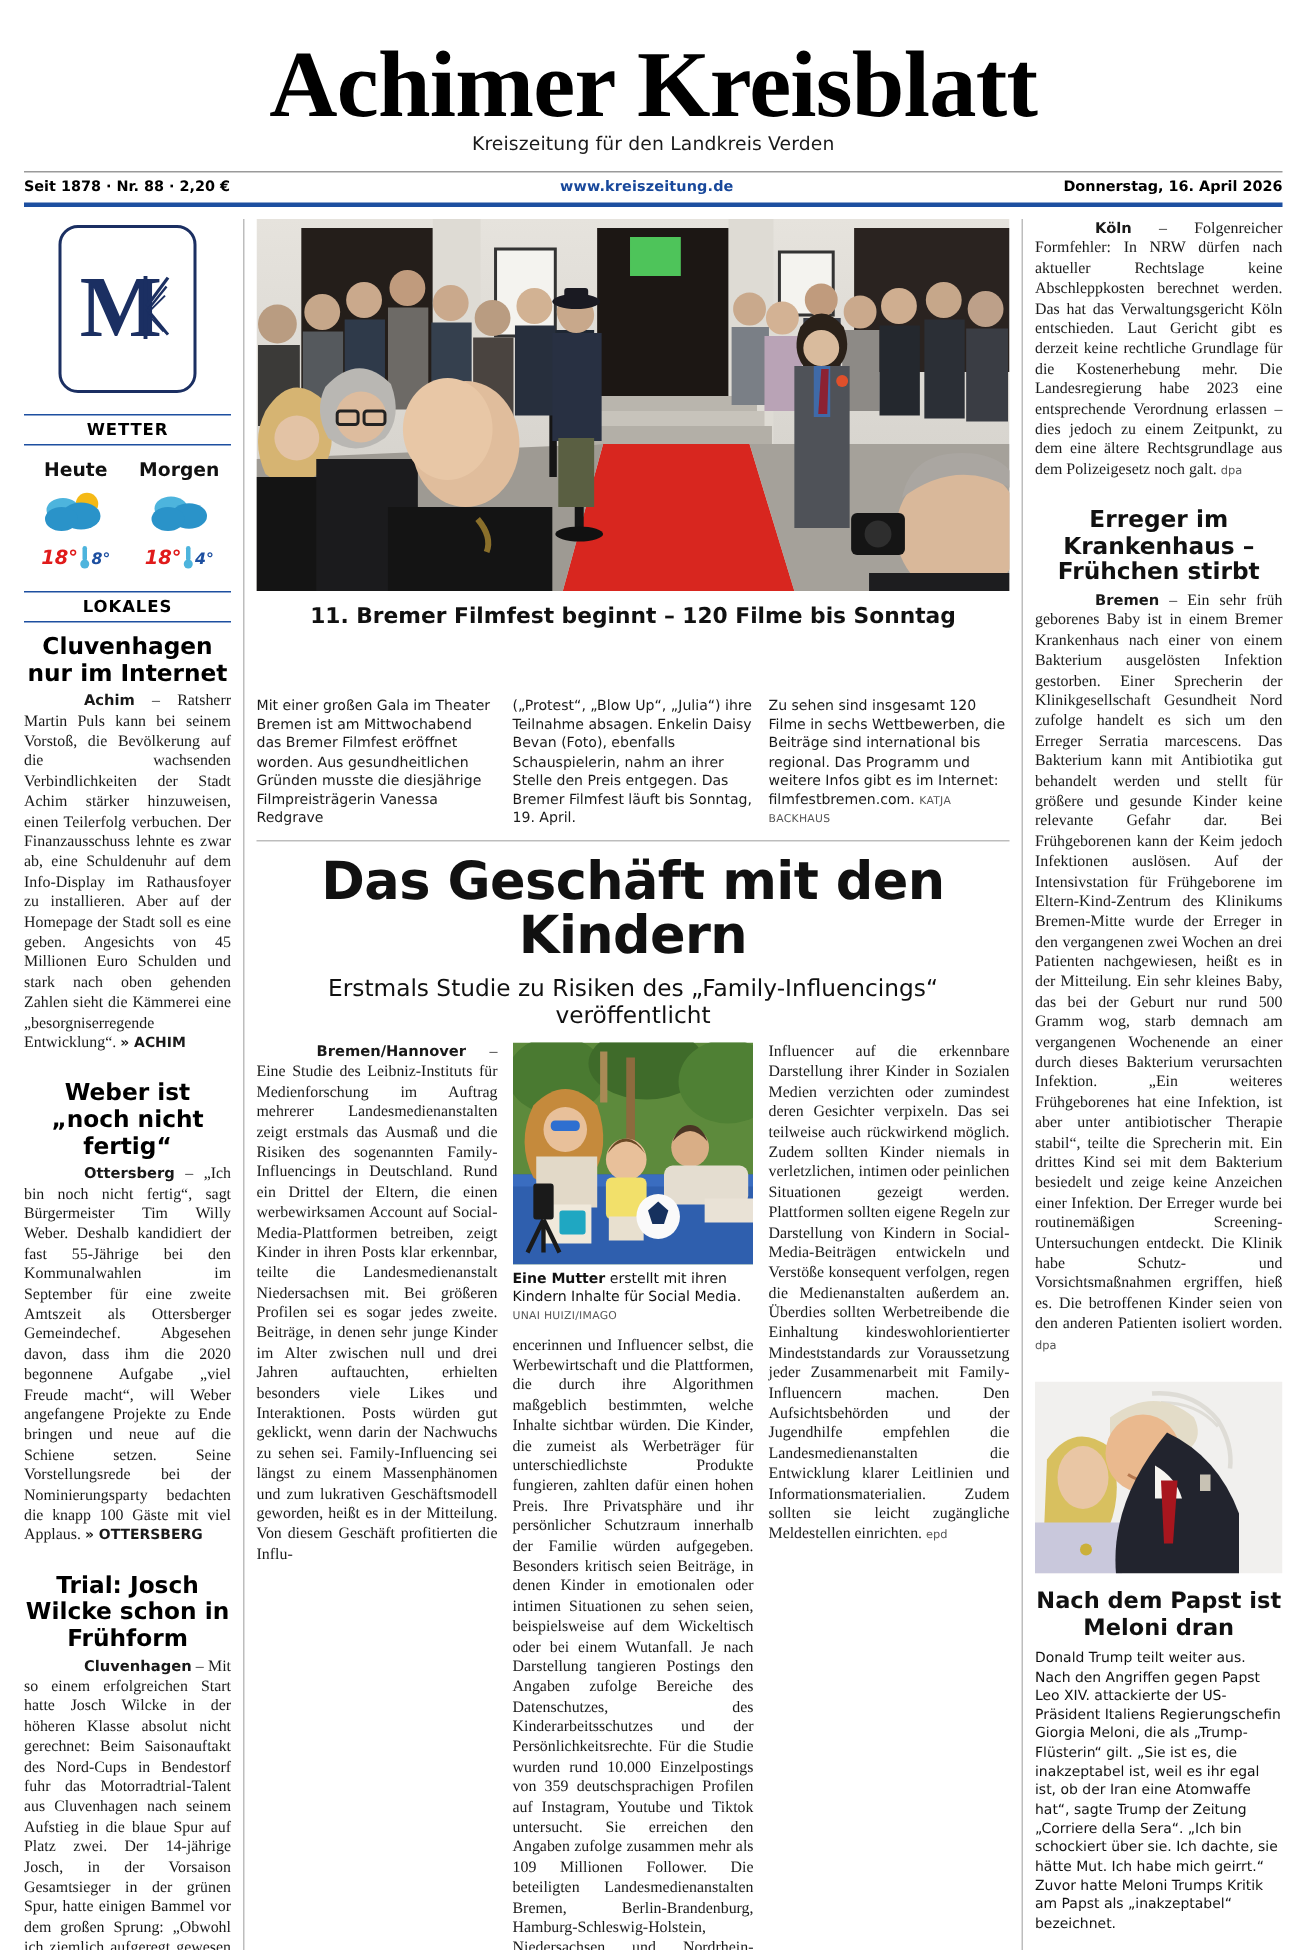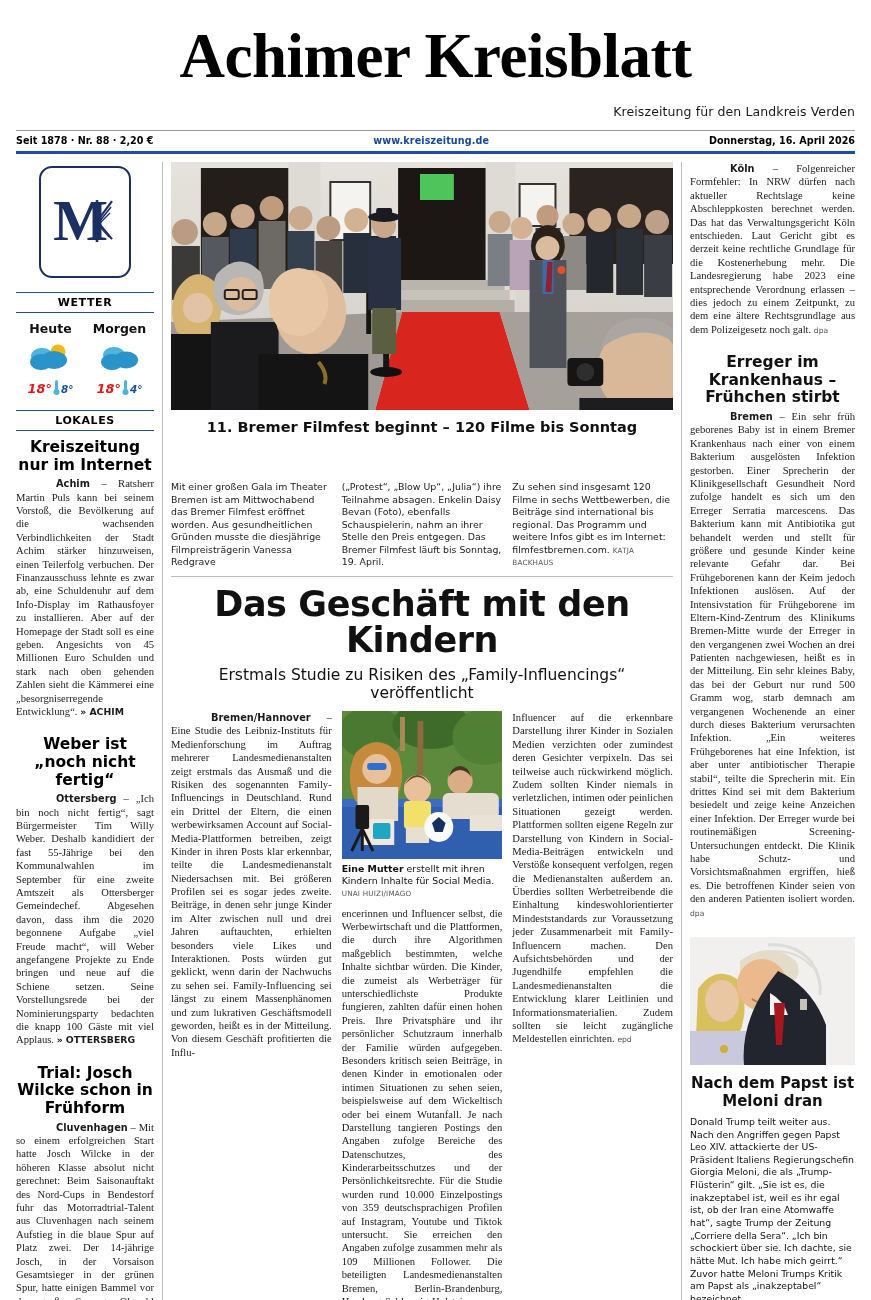--- a/index.html
+++ b/index.html
@@ -19,24 +19,22 @@
     font-family: "Liberation Serif", serif;
     font-weight: 700;
     font-size: 63px;
     letter-spacing: -0.5px;
     line-height: 1.0;
     color: #000;
   }
   .masthead-sub {
     font-family: "DejaVu Sans", sans-serif;
     font-size: 12.5px;
-    margin-top: 16px;
     color: #1a1a1a;
     letter-spacing: 0.1px;
-    text-align: right;
   }
   .masthead-rule { border-top: 1px solid #9a9a9a; margin-top: 11px; }
   .masthead-bar {
     display: flex; align-items: center; justify-content: space-between;
     font-family: "DejaVu Sans", sans-serif;
     font-weight: 700; font-size: 9.6px;
     padding: 4px 0 5px 0;
     color: #000;
   }
   .masthead-bar .web { color: #18489b; letter-spacing: 0.1px; text-align: center; }
@@ -255,21 +253,21 @@
               <circle cx="3.5" cy="13" r="3" fill="#4db4dd"></circle>
             </svg>
             <span class="t-lo">4°</span>
           </div>
         </div>
       </div>
 
       <div class="sec-head">LOKALES</div>
 
       <div class="blk">
-        <div class="story-hl">Kreiszeitung nur im Internet</div>
+        <div class="story-hl">Cluvenhagen nur im Internet</div>
         <p class="body-text"><span class="lead">Achim</span> <span>– Ratsherr Martin Puls kann bei seinem Vorstoß, die Bevölkerung auf die wachsenden Verbindlichkeiten der Stadt Achim stärker hinzuweisen, einen Teilerfolg verbuchen. Der Finanzausschuss lehnte es zwar ab, eine Schuldenuhr auf dem Info-Display im Rathausfoyer zu installieren. Aber auf der Homepage der Stadt soll es eine geben. Angesichts von 45 Millionen Euro Schulden und stark nach oben gehenden Zahlen sieht die Kämmerei eine „besorgniserregende Entwicklung“.</span> <span class="ref">» ACHIM</span></p>
       </div>
 
       <div class="blk">
         <div class="story-hl">Weber ist „noch nicht fertig“</div>
         <p class="body-text"><span class="lead">Ottersberg</span> <span>– „Ich bin noch nicht fertig“, sagt Bürgermeister Tim Willy Weber. Deshalb kandidiert der fast 55-Jährige bei den Kommunalwahlen im September für eine zweite Amtszeit als Ottersberger Gemeindechef. Abgesehen davon, dass ihm die 2020 begonnene Aufgabe „viel Freude macht“, will Weber angefangene Projekte zu Ende bringen und neue auf die Schiene setzen. Seine Vorstellungsrede bei der Nominierungsparty bedachten die knapp 100 Gäste mit viel Applaus.</span> <span class="ref">» OTTERSBERG</span></p>
       </div>
 
       <div class="blk">
         <div class="story-hl">Trial: Josch Wilcke schon in Frühform</div>

